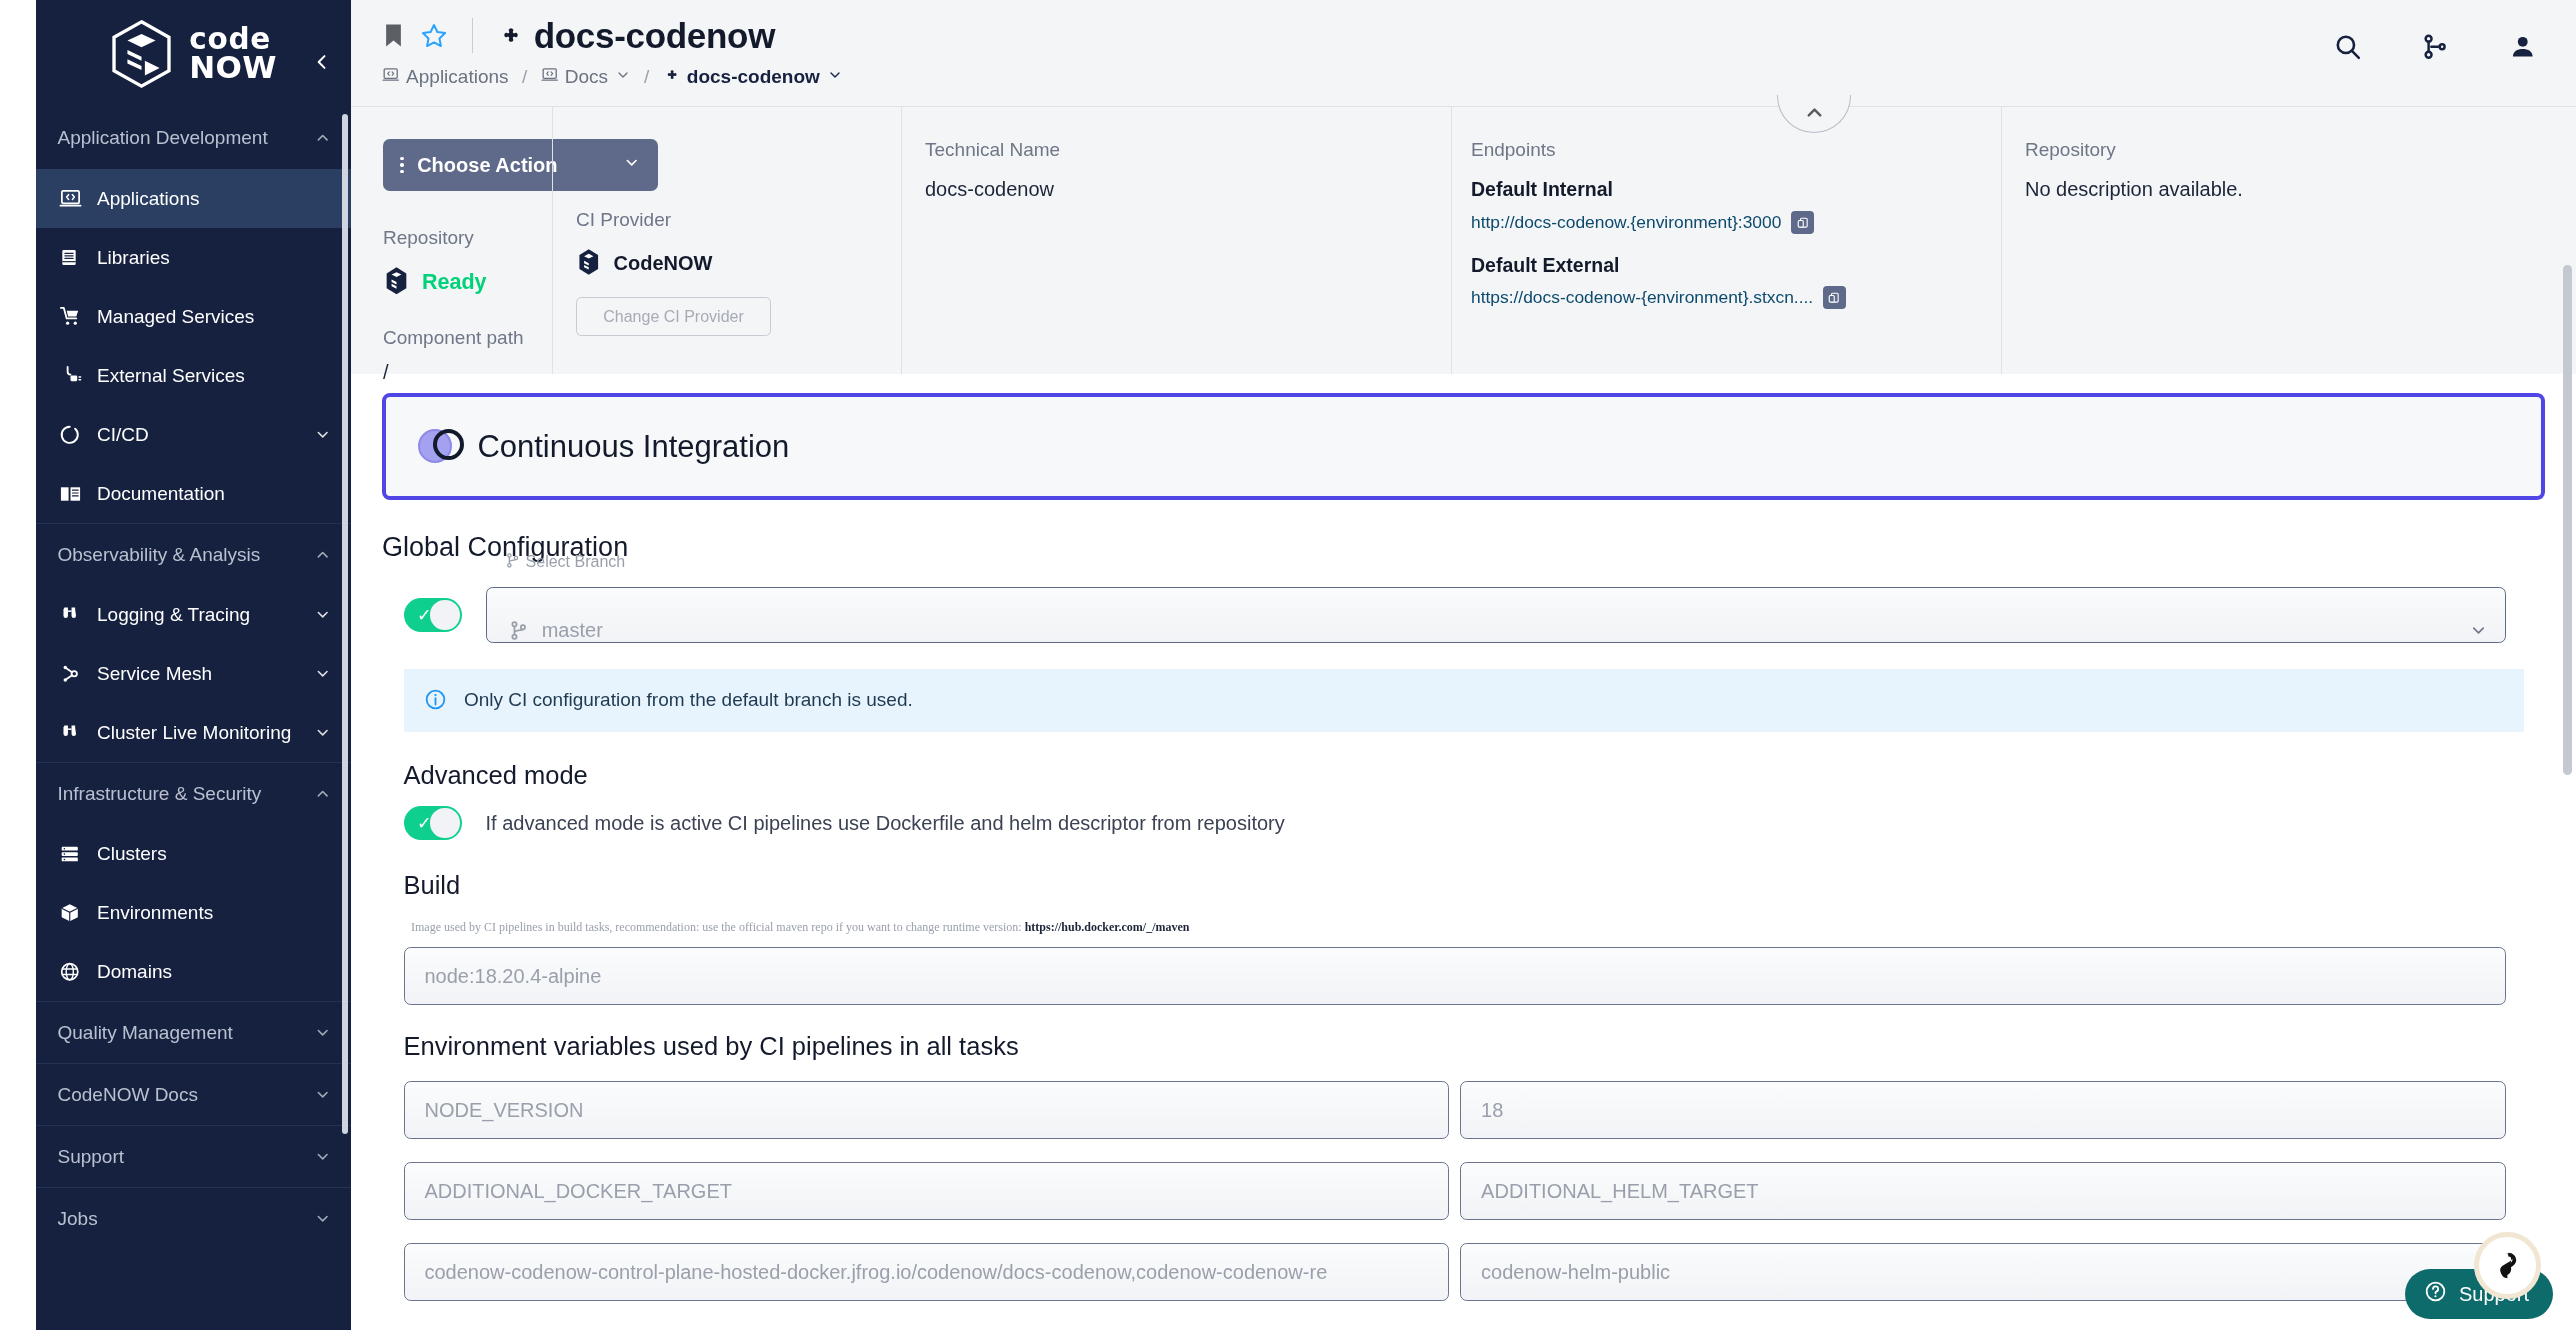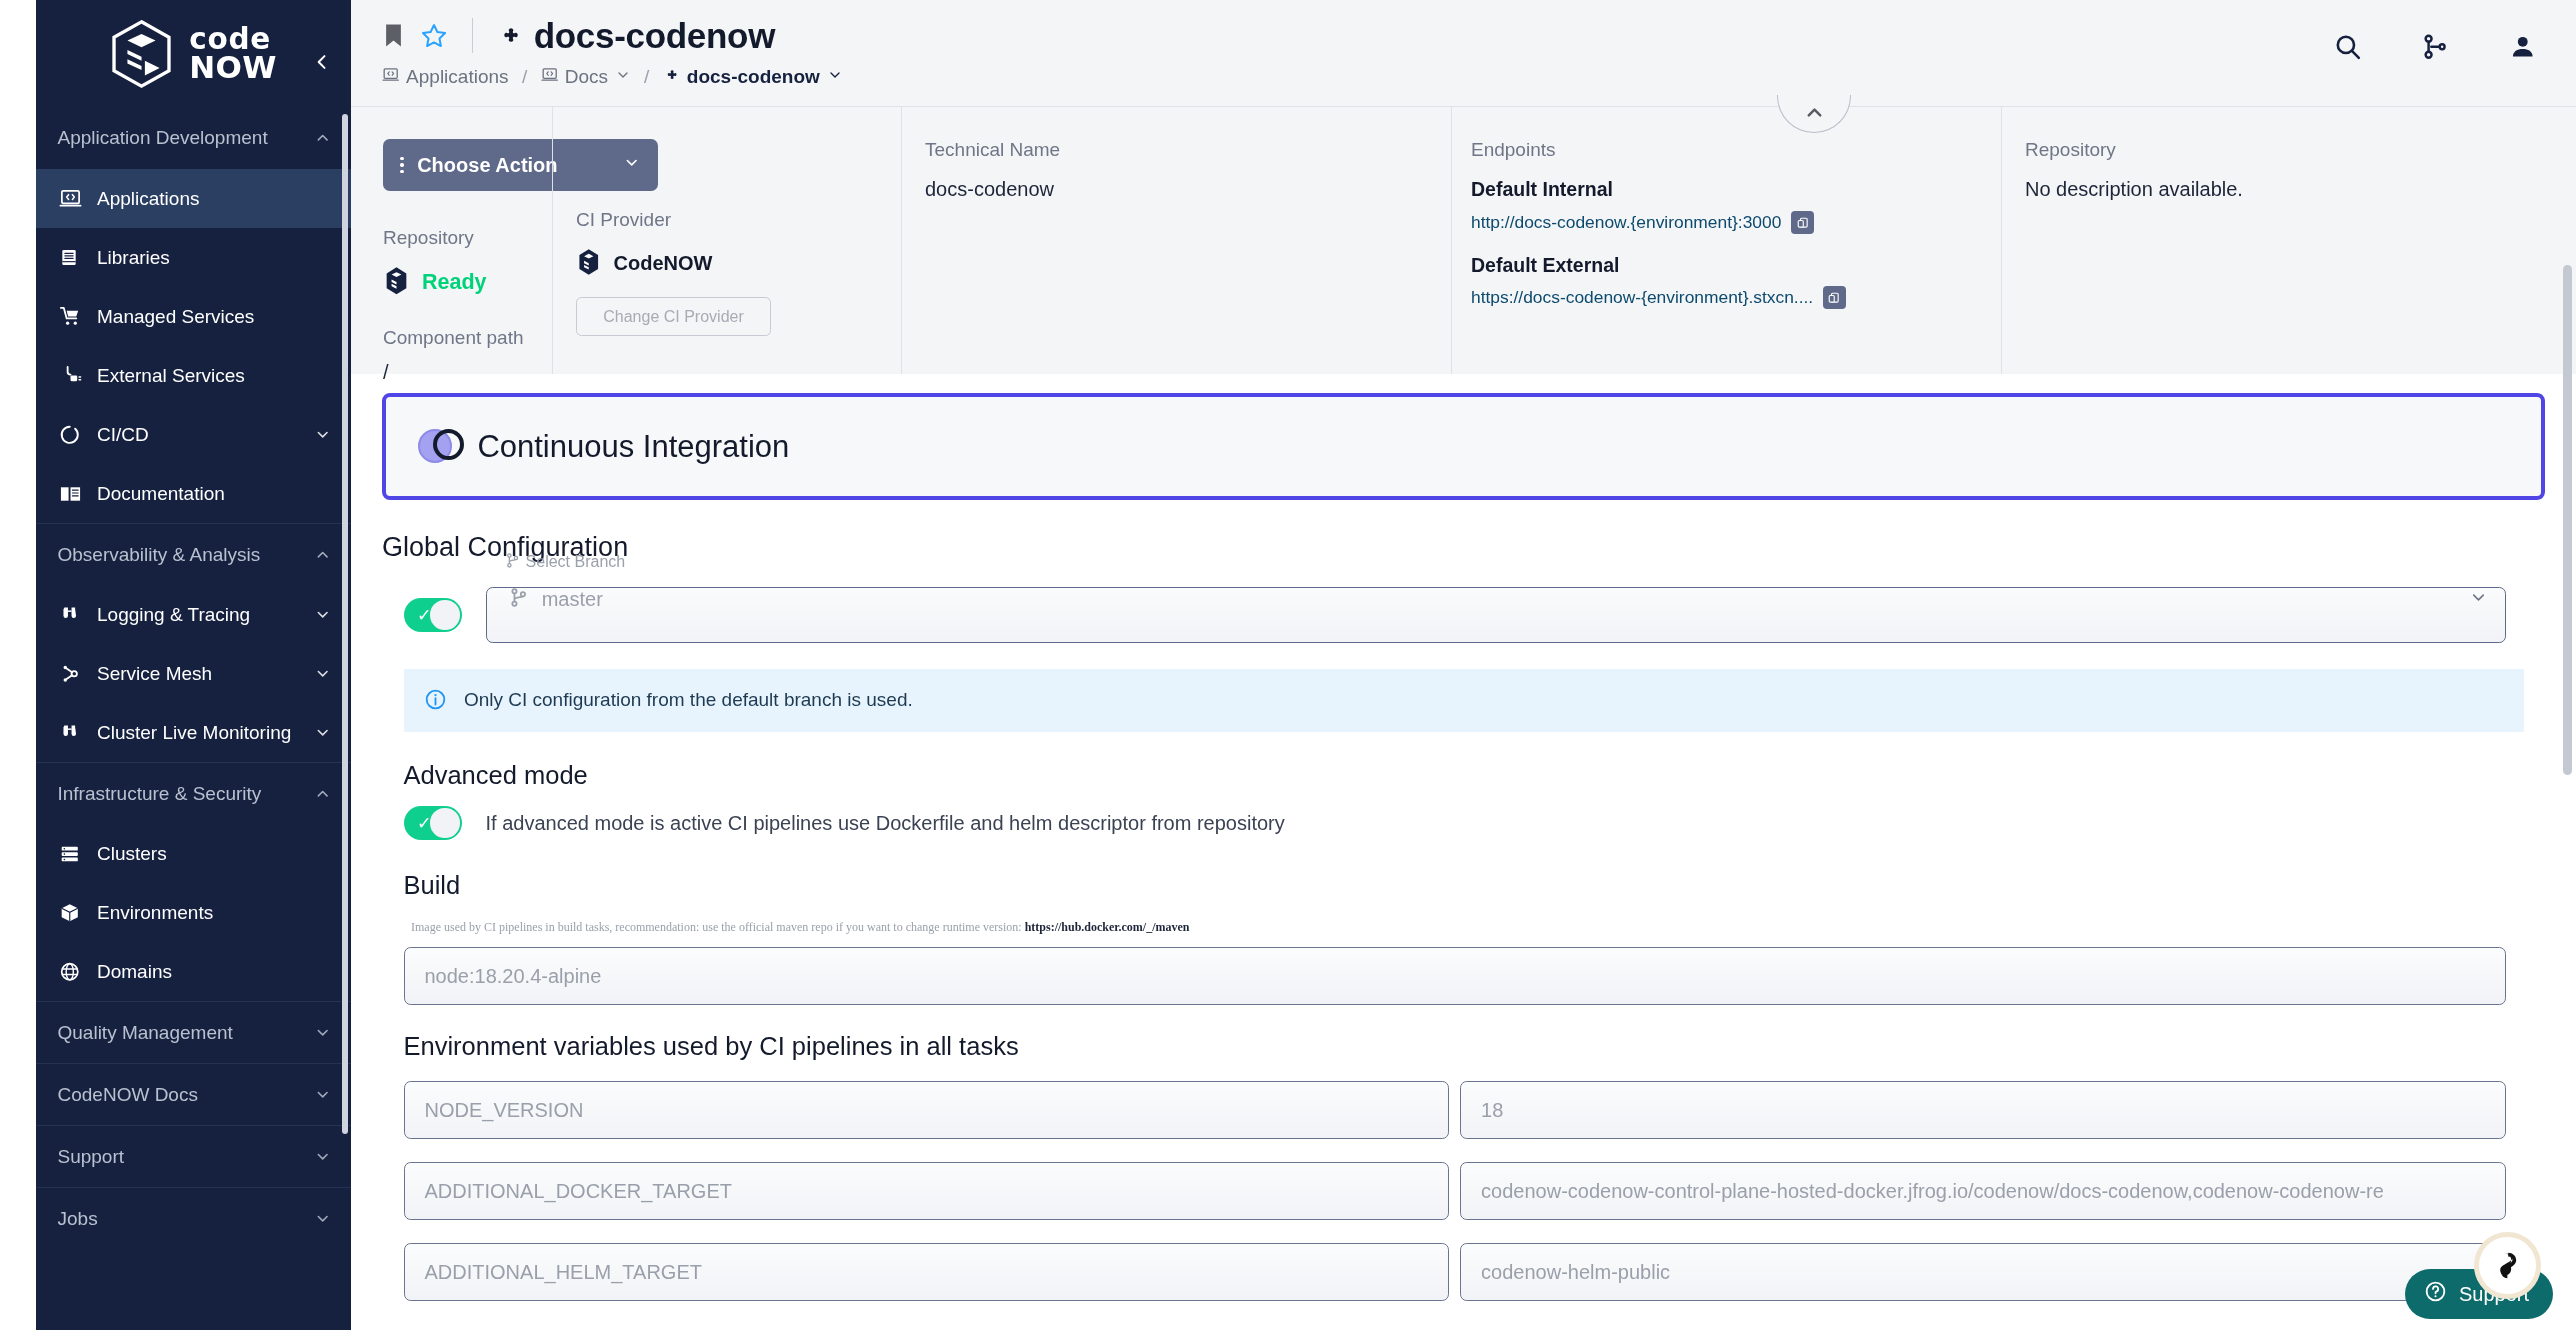--- a/index.html
+++ b/index.html
@@ -183,21 +183,21 @@
   .toggle-label { font-size: 20px; color: #3b4253; }
 
   .select-wrap { flex: 1 1 auto; position: relative; margin-right: 39px; }
   .select-sub {
     position:absolute; top: -34px; left: 20px;
     font-size: 16px; color: #9aa0ab; display: flex; align-items: center; gap: 6.7px;
   }
   .select-box {
     height: 56px; border: 1.3px solid #5f6a8a; border-radius: 6.7px;
     background: linear-gradient(#fafbfc, #f2f3f6);
-    display: flex; align-items: flex-start; padding: 0 17.4px 0 23px; gap: 14.8px;
+    display: flex; align-items: flex-end; padding: 0 17.4px 0 23px; gap: 14.8px;
     cursor: pointer;
   }
   .select-box .val { flex:1 1 auto; font-size: 20px; color: #9aa0ab; }
 
   .alert {
     margin: 25.5px 21.5px 0 21.5px; background: #e8f4fd; height: 63px;
     display: flex; align-items: center; gap: 17.4px; padding-left: 20px;
     border-radius: 1.3px;
   }
   .alert .txt { font-size: 19px; color: #1d3a52; }
@@ -769,25 +769,25 @@
             <span>NODE_VERSION</span>
           </div>
         <div class="input">
             <span>18</span>
           </div>
 
         <div class="input">
             <span>ADDITIONAL_DOCKER_TARGET</span>
           </div>
         <div class="input">
+            <span>ADDITIONAL_HELM_TARGET</span>
+          </div>
+
+        <div class="input">
             <span>codenow-codenow-control-plane-hosted-docker.jfrog.io/codenow/docs-codenow,codenow-codenow-re</span>
-          </div>
-
-        <div class="input">
-            <span>ADDITIONAL_HELM_TARGET</span>
           </div>
         <div class="input">
             <span>codenow-helm-public</span>
           </div>
       </div>
     </div>
 
     <div class="main-scroll">
         <i></i>
       </div>

